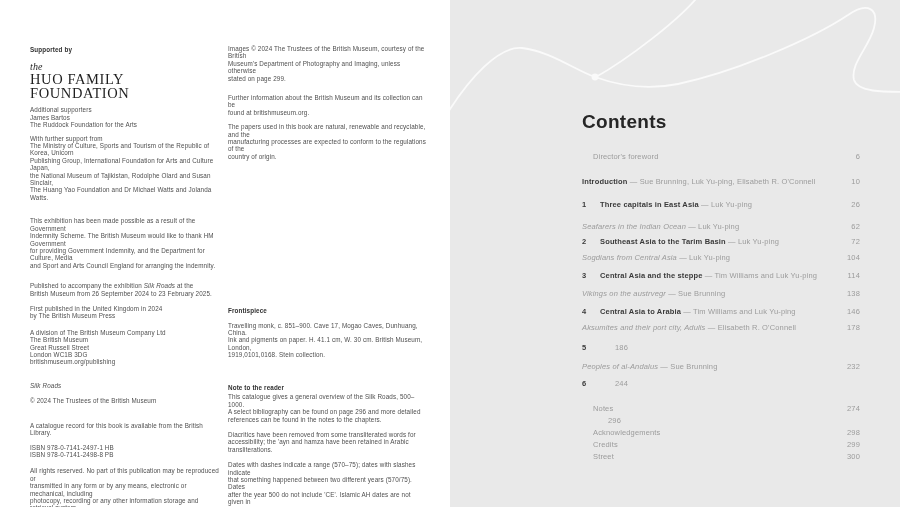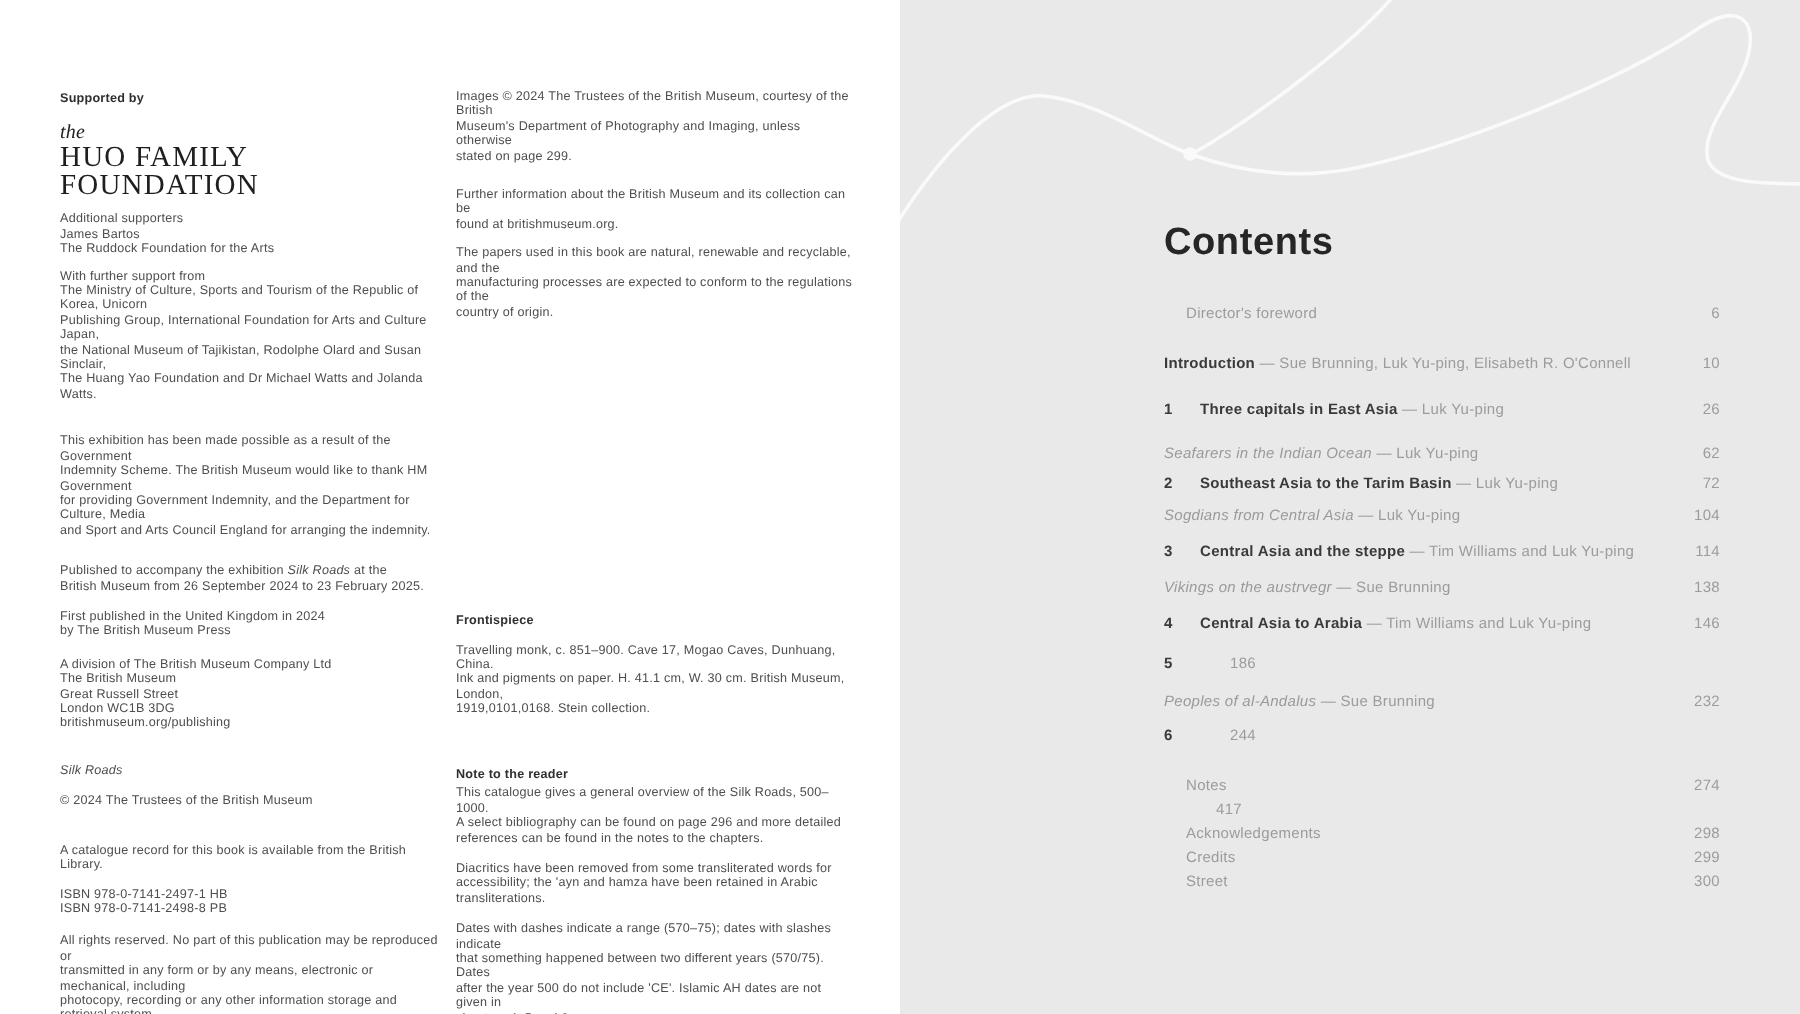--- a/index.html
+++ b/index.html
@@ -178,20 +178,24 @@
           <span class="t"><i>Vikings on the austrvegr</i> <span class="gray">— Sue Brunning</span></span>
           <span class="pg">138</span>
         </div>
 
         <div class="row chapter" style="margin-top:8px">
           <span class="num">4</span>
           <span class="t"><b>Central Asia to Arabia</b> <span class="gray">— Tim Williams and Luk Yu-ping</span></span>
           <span class="pg">146</span>
         </div>
 
+        <div class="row essay" style="margin-top:6px">
+          <span class="t"><i>Aksumites and their port city, Adulis</i> <span class="gray">— Elisabeth R. O'Connell</span></span>
+          <span class="pg">178</span>
+        </div>
 
         <div class="row chapter" style="margin-top:10px">
           <span class="num">5</span>
           <span class="pg">186</span>
         </div>
 
         <div class="row essay" style="margin-top:9px">
           <span class="t"><i>Peoples of al-Andalus</i> <span class="gray">— Sue Brunning</span></span>
           <span class="pg">232</span>
         </div>
@@ -199,21 +203,21 @@
         <div class="row chapter" style="margin-top:7px">
           <span class="num">6</span>
           <span class="pg">244</span>
         </div>
 
         <div class="row end" style="margin-top:15px">
           <span class="t gray">Notes</span>
           <span class="pg">274</span>
         </div>
         <div class="row end" style="margin-top:2px">
-          <span class="pg">417</span>
+          <span class="pg">296</span>
         </div>
         <div class="row end" style="margin-top:2px">
           <span class="t gray">Acknowledgements</span>
           <span class="pg">298</span>
         </div>
         <div class="row end" style="margin-top:2px">
           <span class="t gray">Credits</span>
           <span class="pg">299</span>
         </div>
         <div class="row end" style="margin-top:2px">

